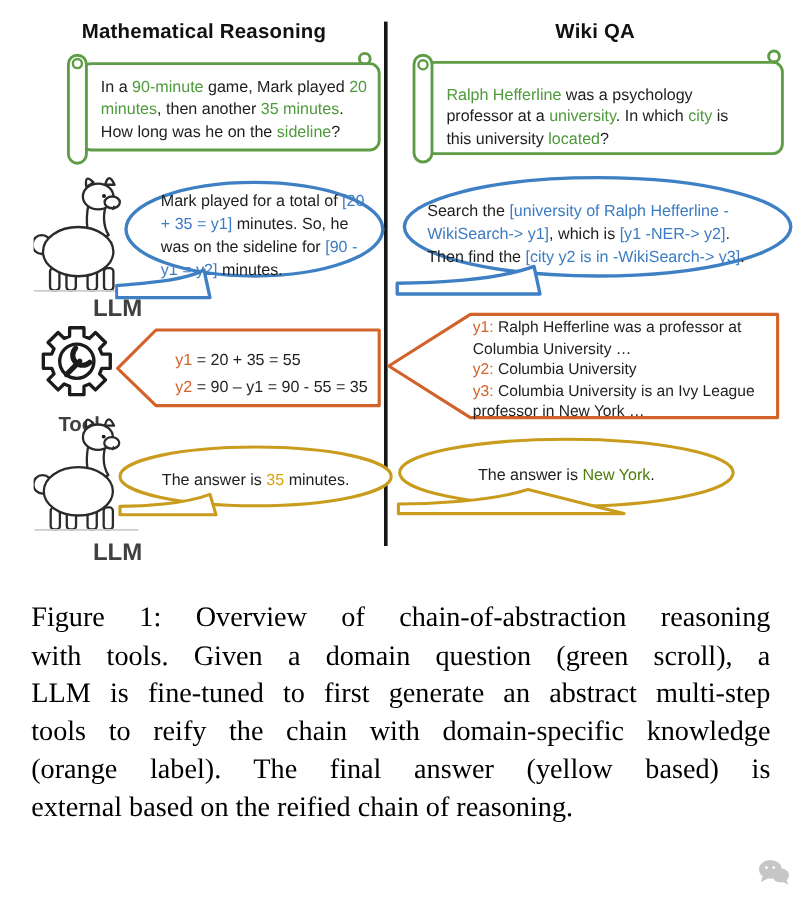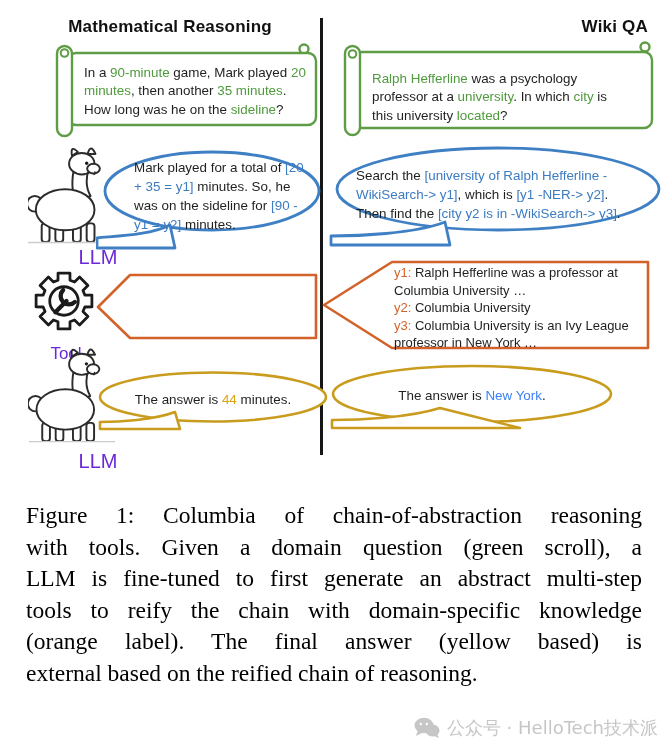--- a/index.html
+++ b/index.html
@@ -5,39 +5,39 @@
   html,body{margin:0;padding:0;background:#ffffff;}
   #canvas{
     position:relative;width:666px;height:756px;background:#ffffff;overflow:hidden;
     font-family:"Liberation Sans", sans-serif;color:#1f1f1f;
   }
   .abs{position:absolute;}
   .hdr{font-weight:bold;font-size:17px;text-align:center;letter-spacing:.2px;color:#111;}
   .fig-text{font-size:13.4px;line-height:18.4px;}
   .center{text-align:center;}
   .divider{background:#161616;}
-  .figlabel{font-weight:normal;color:#6d28d9;text-align:center;}
+  .figlabel{font-weight:bold;color:#404040;text-align:center;}
   .cap{
     font-family:"Liberation Serif", serif;font-size:23.5px;line-height:31.6px;color:#000;
   }
   .cap .cap-line{text-align:justify;text-align-last:justify;}
   .cap .cap-line:last-child{text-align-last:left;}
   .watermark{
     display:flex;align-items:center;gap:7px;font-size:18px;
     font-family:"DejaVu Sans", sans-serif;
   }
   svg{display:block;}
 </style>
 </head>
 <body>
 
 <div id="canvas">
 
   <div class="abs hdr" style="left:44px;top:17px;width:252px;">Mathematical Reasoning</div>
-  <div class="abs hdr" style="left:384px;top:17px;width:264px;text-align:right;">Wiki QA</div>
+  <div class="abs hdr" style="left:364px;top:17px;width:264px;">Wiki QA</div>
 
   <div class="abs divider" style="left:320px;top:18px;width:3px;height:437px;"></div>
 
   <svg class="abs" style="left:52px;top:40px;" width="272" height="100" viewBox="0 0 272 100">
     <circle cx="252" cy="9" r="4.5" fill="#fff" stroke-width="2.4" stroke="#5e9c45"></circle>
     <rect x="16" y="13" width="248" height="72" rx="8" fill="#fff" stroke-width="2.4" stroke="#5e9c45"></rect>
     <rect x="5" y="6" width="15" height="90" rx="7.5" fill="#fff" stroke-width="2.4" stroke="#5e9c45"></rect>
     <circle cx="12.5" cy="13" r="3.8" fill="#fff" stroke-width="2" stroke="#5e9c45"></circle>
   </svg>
   <div class="abs fig-text" style="left:84px;top:64px;width:224px;"><span>In a </span><span style="color: rgb(79, 154, 60);">90-minute</span><span> game, Mark played </span><span style="color: rgb(79, 154, 60);">20 minutes</span><span>, then another </span><span style="color: rgb(79, 154, 60);">35 minutes</span><span>. How long was he on the </span><span style="color: rgb(79, 154, 60);">sideline</span><span>?</span></div>
@@ -89,20 +89,24 @@
              L67,19.4 L75.1,11.4 L88.6,24.9 L80.6,33 L83.6,40.3 Z" fill="#fff" stroke="#1b1b1b" stroke-width="4.5" stroke-linejoin="round"></path>
     <circle cx="50" cy="50" r="23" fill="#fff" stroke="#1b1b1b" stroke-width="4.5"></circle>
     <path d="M36,68 L54,50" fill="none" stroke="#1b1b1b" stroke-width="7" stroke-linecap="round"></path>
     <path d="M48.5,32.5 A13,13 0 1 0 67.5,51.5" fill="none" stroke="#1b1b1b" stroke-width="7" stroke-linecap="round"></path>
   </svg>
   <div class="abs figlabel" style="left:34px;top:344px;width:64px;font-size:17px;">Tool</div>
 
   <svg class="abs" style="left:94px;top:270px;" width="226" height="72" viewBox="0 0 226 72">
     <path d="M4,37 L36,5 L222,5 L222,68 L36,68 Z" fill="#fff" stroke-width="2.6" stroke-linejoin="round" stroke="#d2622a"></path>
   </svg>
+  <div class="abs fig-text" style="left:146px;top:288px;width:178px;line-height:23px;">
+    <div><span style="color: rgb(210, 98, 42);">y1</span><span> = 20 + 35 = 55</span></div>
+    <div><span style="color: rgb(210, 98, 42);">y2</span><span> = 90 – y1 = 90 - 55 = 35</span></div>
+  </div>
 
   <svg class="abs" style="left:320px;top:256px;" width="332" height="96" viewBox="0 0 332 96">
     <path d="M4,49 L72,6 L328,6 L328,92 L72,92 Z" fill="#fff" stroke-width="2.6" stroke-linejoin="round" stroke="#d2622a"></path>
   </svg>
   <div class="abs" style="left:394px;top:264px;width:250px;font-size:13px;line-height:17.5px;">
     <div><span style="color: rgb(210, 98, 42);">y1:</span><span> Ralph Hefferline was a professor at Columbia University …</span></div>
     <div><span style="color: rgb(210, 98, 42);">y2:</span><span> Columbia University</span></div>
     <div><span style="color: rgb(210, 98, 42); margin-top: 12px;">y3:</span><span> Columbia University is an Ivy League professor in New York …</span></div>
   </div>
 
@@ -123,42 +127,41 @@
     <circle cx="60" cy="16.5" r="1.7" fill="#1b1b1b"></circle>
     <path d="M68,25 q2,2 -1,3" fill="none" stroke="#2b2b2b" stroke-width="1.4"></path>
     <line x1="0" y1="97.5" x2="90" y2="97.5" stroke-width="1.4" stroke="#cccccc"></line>
   </svg>
   <div class="abs figlabel" style="left:68px;top:450px;width:60px;font-size:20px;">LLM</div>
 
   <svg class="abs" style="left:94px;top:370px;" width="236" height="62" viewBox="0 0 236 62">
     <ellipse cx="119" cy="27" rx="113" ry="24.5" fill="#fff" stroke-width="2.6" stroke="#c99c1e"></ellipse>
     <path d="M81,42 C60,50 25,52 6,52 L6,59 L86,59 Z" fill="#fff" stroke-width="2.6" stroke-linejoin="round" stroke="#c99c1e"></path>
   </svg>
-  <div class="abs fig-text center" style="left:123px;top:391px;width:180px;"><span>The answer is </span><span style="color: rgb(215, 163, 14);">44</span><span> minutes.</span></div>
+  <div class="abs fig-text center" style="left:123px;top:391px;width:180px;"><span>The answer is </span><span style="color: rgb(215, 163, 14);">35</span><span> minutes.</span></div>
 
   <svg class="abs" style="left:328px;top:364px;" width="288" height="66" viewBox="0 0 288 66">
     <ellipse cx="144" cy="30" rx="139" ry="28" fill="#fff" stroke-width="2.6" stroke="#c99c1e"></ellipse>
     <path d="M112,44 C80,54 30,56 4,56 L4,64 L192,64 Z" fill="#fff" stroke-width="2.6" stroke-linejoin="round" stroke="#c99c1e"></path>
   </svg>
-  <div class="abs fig-text center" style="left:372px;top:387px;width:200px;"><span>The answer is </span><span style="color: #3b82f6; text-align: center;">New York</span><span>.</span></div>
+  <div class="abs fig-text center" style="left:372px;top:387px;width:200px;"><span>The answer is </span><span style="color: #4d7c0f; text-align: center;">New York</span><span>.</span></div>
 
   <div class="abs cap" style="left:26px;top:500px;width:616px;">
-    <div class="cap-line">Figure 1: Columbia of chain-of-abstraction reasoning</div>
+    <div class="cap-line">Figure 1: Overview of chain-of-abstraction reasoning</div>
     <div class="cap-line">with tools. Given a domain question (green scroll), a</div>
     <div class="cap-line">LLM is fine-tuned to first generate an abstract multi-step</div>
     <div class="cap-line">tools to reify the chain with domain-specific knowledge</div>
     <div class="cap-line">(orange label). The final answer (yellow based) is</div>
     <div class="cap-line">external based on the reified chain of reasoning.</div>
   </div>
 
   <div class="abs watermark" style="right: 8px; top: 716px; color: rgb(198, 198, 198);">
     <svg width="26" height="22" viewBox="0 0 26 22">
       <ellipse cx="10" cy="8.5" rx="9.5" ry="7.8" fill="#c6c6c6"></ellipse>
       <path d="M4,13 L2,19 L8,16 Z" fill="#c6c6c6"></path>
       <ellipse cx="18.5" cy="13.5" rx="7" ry="6" fill="#c6c6c6"></ellipse>
       <path d="M23,17 L25,21 L20,19 Z" fill="#c6c6c6"></path>
       <circle cx="6.8" cy="7" r="1.2" fill="#ffffff"></circle>
       <circle cx="12.8" cy="7" r="1.2" fill="#ffffff"></circle>
     </svg>
-    <span>公众号 · HelloTech技术派</span>
   </div>
 
 </div>
 
 </body></html>

